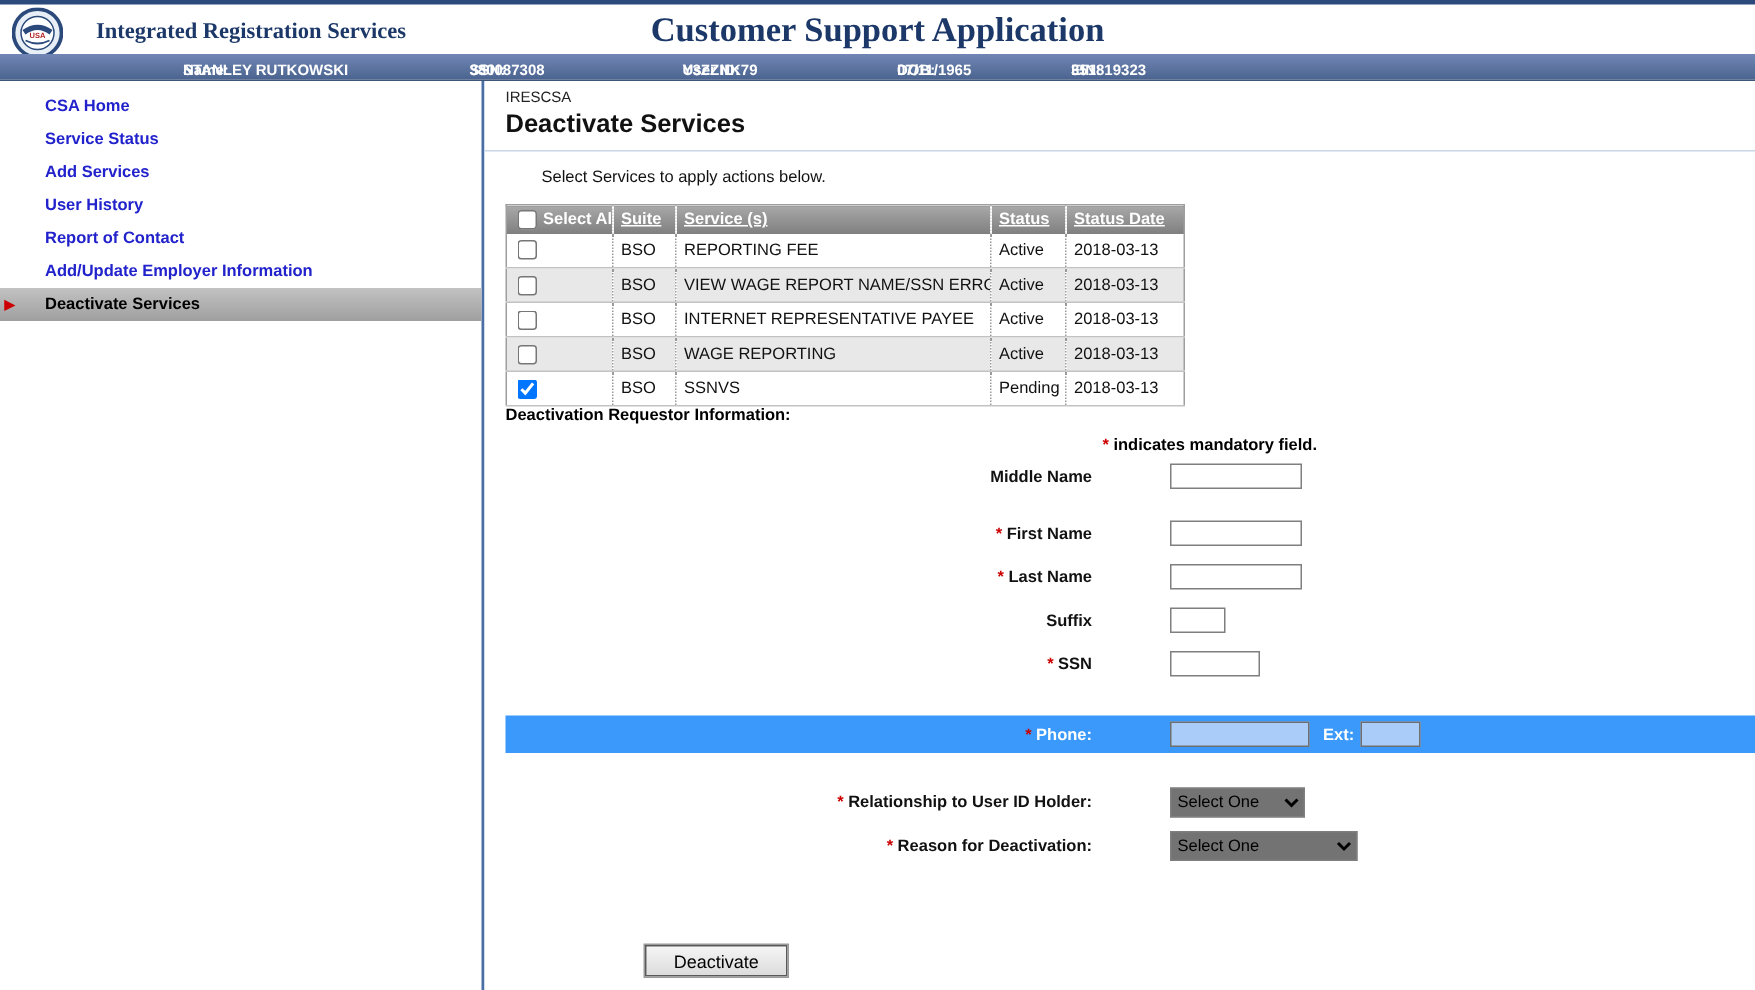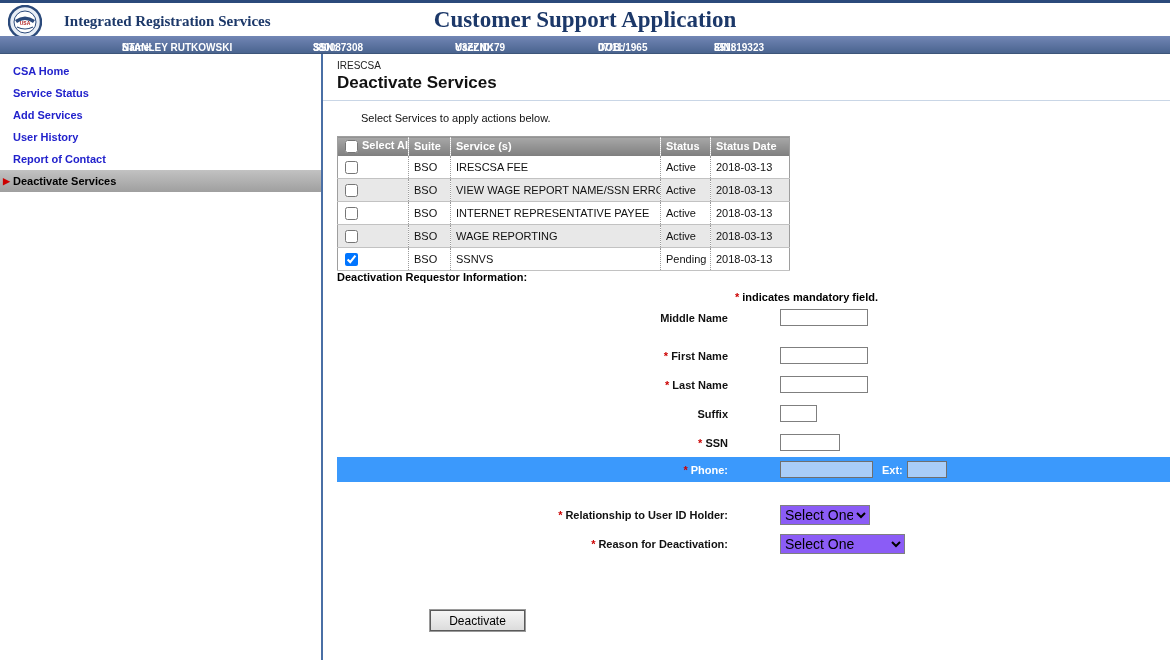--- a/index.html
+++ b/index.html
@@ -37,21 +37,21 @@
   .u-name { left:122px; } .u-ssn { left:313px; } .u-uid { left:455px; }
   .u-dob { left:598px; } .u-ein { left:714px; }
 
   
   .body-row { position:absolute; top:54px; bottom:0; left:0; right:0; display:flex; }
   .sidebar {
     width:323px; background:#fff; border-right:2px solid #4A6FA5;
     padding-top:6px; flex:none;
   }
   .nav-item {
-    height:22px; line-height:22px; padding-left:13px;
+    height:22px; line-height:22px; padding-left:30px;
     font-size:11px; font-weight:bold; color:#2222CC; cursor:pointer;
     position:relative; white-space:nowrap;
   }
   .nav-item.selected {
     background:linear-gradient(#C2C2C2,#9F9F9F); color:#000;
   }
   .nav-item.selected .sel-arrow {
     position:absolute; left:3px; top:0; color:#CC0000; font-size:9px;
   }
 
@@ -63,21 +63,21 @@
 
   
   table.svc { border-collapse:collapse; table-layout:fixed; width:452px; margin-top:12px;
     border:1px solid #9E9E9E; }
   .svc th {
     background:linear-gradient(#A8A8A8,#7E7E7E); color:#fff;
     font-size:11px; font-weight:bold; text-align:left;
     height:19px; padding:2px 5px; white-space:nowrap; overflow:hidden;
   }
   .svc th + th { border-left:1px dotted #D8D8D8; }
-  .svc th .col-link { cursor:pointer; }
+  .svc th .col-link { text-decoration:underline; cursor:pointer; }
   .svc td {
     font-size:11px; color:#111; height:23px; padding:2px 5px;
     border-bottom:1px solid #C2C2C2; white-space:nowrap; overflow:hidden;
   }
   .svc td + td { border-left:1px dotted #9A9A9A; }
   .svc tr.alt td { background:#E8E8E8; }
   .svc input[type=checkbox], .svc th input[type=checkbox] {
     width:13px; height:13px; margin:0 4px 0 2px; vertical-align:middle;
   }
   .c-chk{width:71px;} .c-suite{width:42px;} .c-service{width:210px;}
@@ -89,26 +89,26 @@
   .req { color:#CC0000; font-weight:bold; margin-right:3px; }
   .form-row { display:flex; align-items:center; height:29px; }
   .form-row .lbl { width:391px; text-align:right; font-size:11px; font-weight:bold; color:#111; }
   .form-row .ctrl { margin-left:7px; display:flex; align-items:center;padding-left:45px; }
   input.text {
     height:17px; border:1px solid #7F7F7F; background:#fff;
     font-size:11px; padding:0 2px; font-family:"Liberation Sans",sans-serif;
   }
   .w-name{width:88px;} .w-suffix{width:37px;} .w-ssn{width:60px;}
   .w-phone{width:93px;} .w-ext{width:40px;}
-  .phone-row { height:25px; background:#3B99FC; margin-top:0; }
+  .phone-row { height:25px; background:#3B99FC; margin-top:20px; }
   .phone-row .lbl { color:#fff; }
   .phone-row input.text { background:#A9CDF8; border:1px solid #6F6F6F; }
   .ext-lbl { color:#fff; font-size:11px; font-weight:bold; margin:0 4px 0 9px; }
-  select.dd { height:20px; font-size:14px; font-family:"Liberation Sans",sans-serif;
-    border:1px solid #7F7F7F; background:#8b5cf6; }
+  select.dd { height:20px; font-size:11px; font-family:"Liberation Sans",sans-serif;
+    border:1px solid #7F7F7F; background:#737373; }
   .w-rel{width:90px;} .w-reason{width:125px;}
 
   .btn-deactivate {
     margin:52px 0 0 93px; width:95px; height:21px;
     font-size:12px; color:#000; font-family:"Liberation Sans",sans-serif;
     background:linear-gradient(#F5F5F5,#DCDCDC);
     border:1px solid #5A5A5A; outline:1px solid #9A9A9A; cursor:pointer;
   }
 </style>
 </head>
@@ -152,20 +152,21 @@
   </div>
 
   <div class="body-row">
 
     <div class="sidebar">
       <div class="nav-item"><span>CSA Home</span></div>
       <div class="nav-item"><span>Service Status</span></div>
       <div class="nav-item"><span>Add Services</span></div>
       <div class="nav-item"><span>User History</span></div>
       <div class="nav-item"><span>Report of Contact</span></div>
+      <div class="nav-item"><span>Add/Update Employer Information</span></div>
       <div class="nav-item selected"><span class="sel-arrow">▶</span><span>Deactivate Services</span></div>
     </div>
 
     <div class="main">
       <div class="breadcrumb">IRESCSA</div>
       <div class="page-title">Deactivate Services</div>
       <div class="title-rule"></div>
       <div class="instruction">Select Services to apply actions below.</div>
 
       <table class="svc">
@@ -180,21 +181,21 @@
             <tr>
           <th><input type="checkbox" style=""><span>Select All</span></th>
           <th><span class="col-link">Suite</span></th>
           <th><span class="col-link">Service (s)</span></th>
           <th><span class="col-link">Status</span></th>
           <th><span class="col-link">Status Date</span></th>
         </tr>
         <tr>
           <td><input type="checkbox" style=""></td>
           <td>BSO</td>
-          <td>IRESCSA FEE</td>
+          <td>REPORTING FEE</td>
           <td>Active</td>
           <td>2018-03-13</td>
         </tr>
         <tr class="alt">
           <td><input type="checkbox" style=""></td>
           <td>BSO</td>
           <td>VIEW WAGE REPORT NAME/SSN ERRORS</td>
           <td>Active</td>
           <td>2018-03-13</td>
         </tr>

